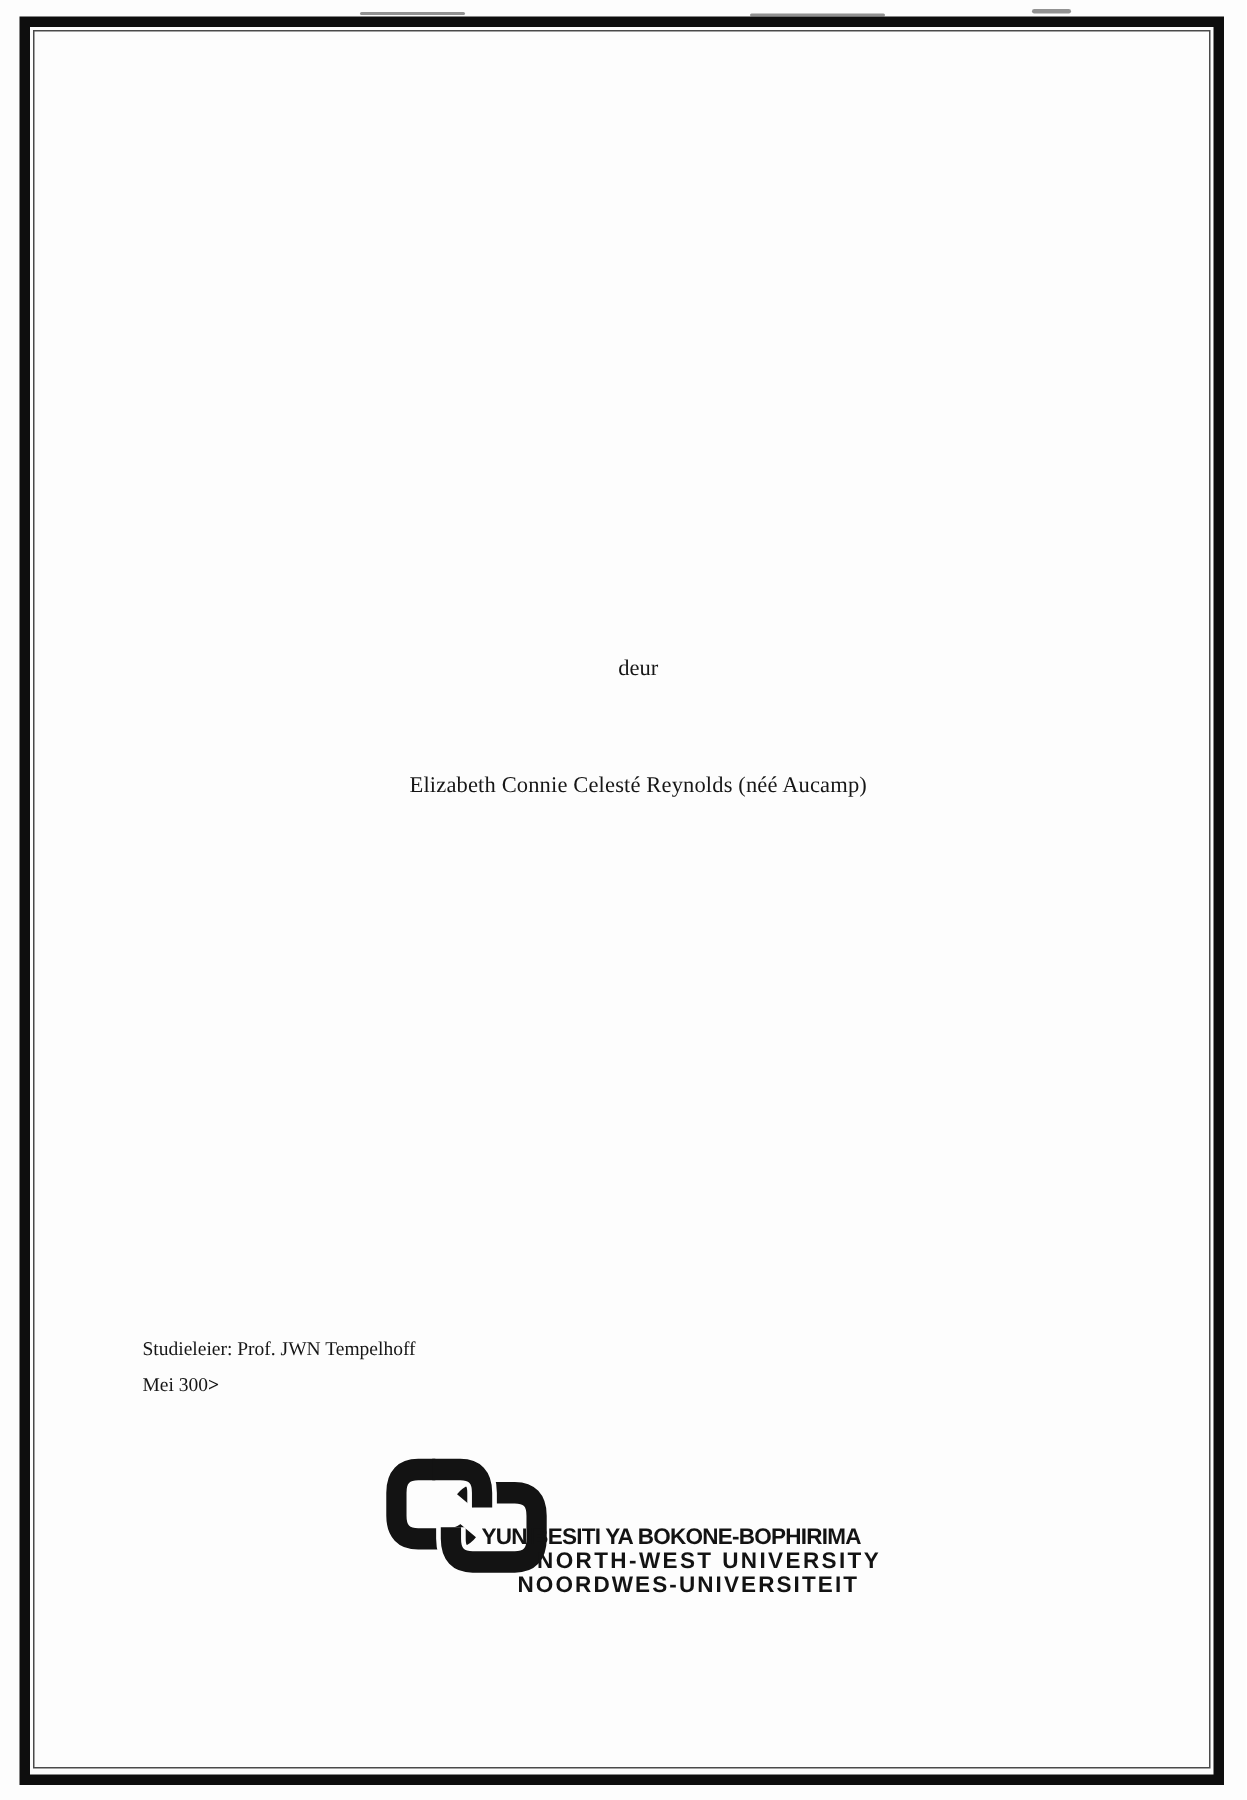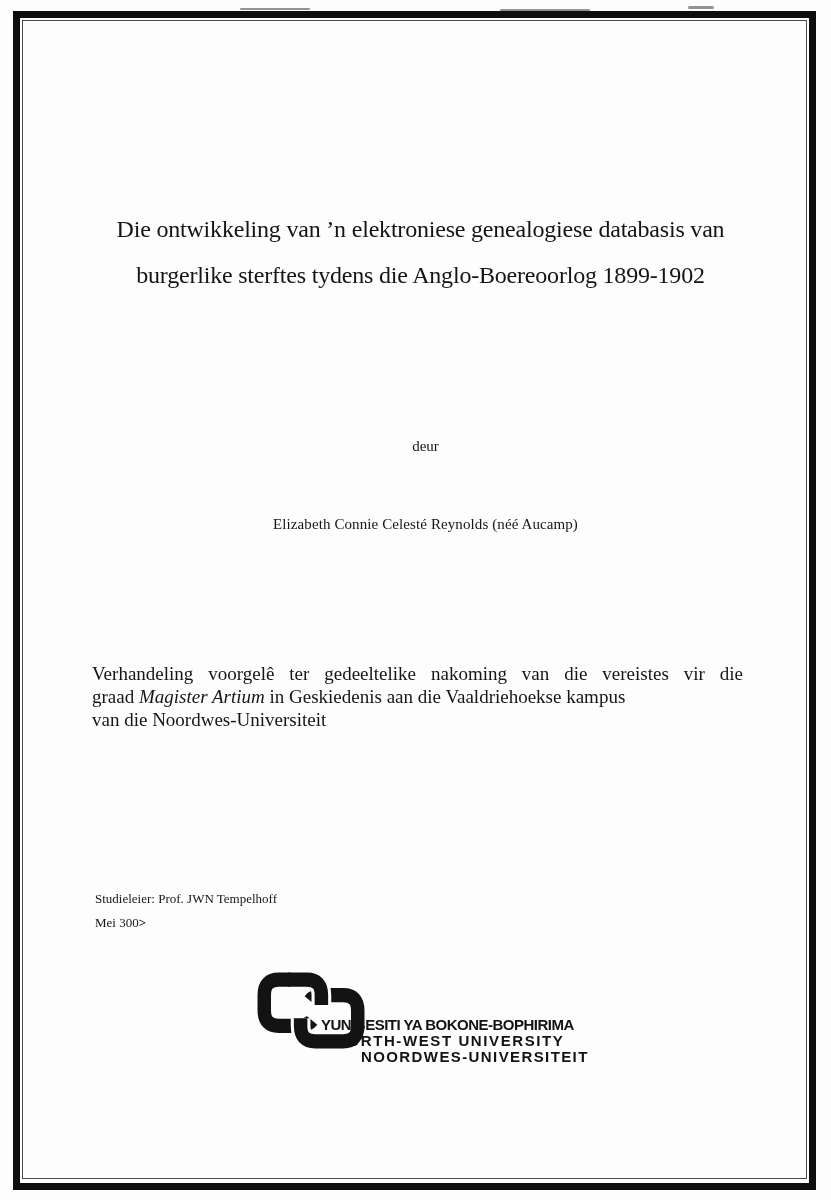--- a/index.html
+++ b/index.html
@@ -65,48 +65,39 @@
   }
   .logo-text{
     position:absolute;left:321px;top:977px;
     font-family:"Liberation Sans","DejaVu Sans",sans-serif;
     font-size:15px;line-height:16px;
     font-weight:bold;
     color:#131313;
     white-space:nowrap;
   }
   .logo-text .lt1{letter-spacing:-0.5px;margin-top:40px;}
-  .logo-text .lt2{margin-left:14px;letter-spacing:1.6px;}
-  .logo-text .lt3{margin-left:40px;letter-spacing:1.4px;}
+  .logo-text .lt2{margin-left:37px;letter-spacing:1.6px;}
+  .logo-text .lt3{margin-left:24px;letter-spacing:1.4px;}
 </style>
 </head>
 <body>
 
 <div class="sheet">
 
   <div class="frame-outer"></div>
   <div class="frame-inner"></div>
   <div class="smudge s1"></div>
   <div class="smudge s2"></div>
   <div class="smudge s3"></div>
 
-  <div class="thesis-title">
-    <div>Die ontwikkeling van ’n elektroniese genealogiese databasis van</div>
-    <div>burgerlike sterftes tydens die Anglo-Boereoorlog 1899-1902</div>
-  </div>
 
   <div class="byline">deur</div>
 
   <div class="author">Elizabeth Connie Celesté Reynolds (néé Aucamp)</div>
 
-  <div class="submission">
-    <div class="l1">Verhandeling voorgelê ter gedeeltelike nakoming van die vereistes vir die</div>
-    <div class="l2"><span>graad </span><span class="italic">Magister Artium</span><span> in Geskiedenis aan die Vaaldriehoekse kampus</span></div>
-    <div class="l3">van die Noordwes-Universiteit</div>
-  </div>
 
   <div class="imprint">
     <div>Studieleier: Prof. JWN Tempelhoff</div>
     <div><span>Mei 300</span><span class="date-mark">&gt;</span></div>
   </div>
 
   <svg class="logo-mark" viewBox="0 0 104 70" preserveAspectRatio="none" aria-hidden="true">
 
     <path d="M 62,28 L 62,21 Q 62,7 48,7 L 21,7 Q 7,7 7,21 L 7,35 Q 7,49 21,49 L 39,49 Q 49,49 53,44" fill="none" stroke="#131313" stroke-width="13"></path>
 

